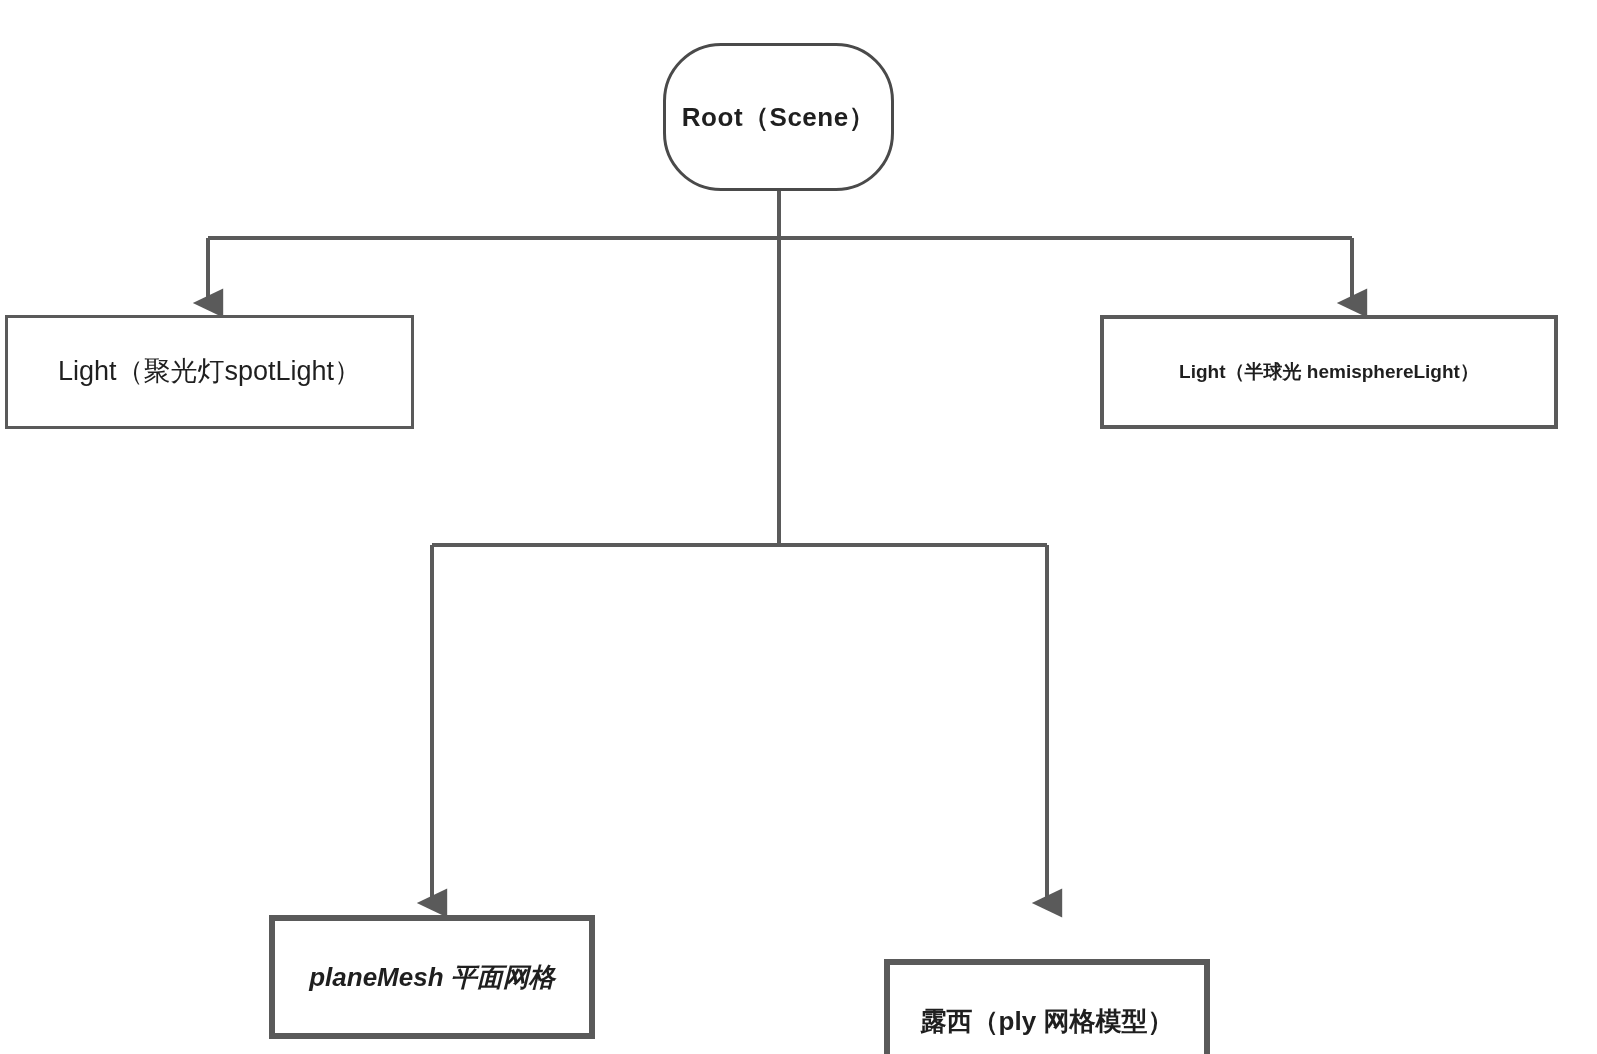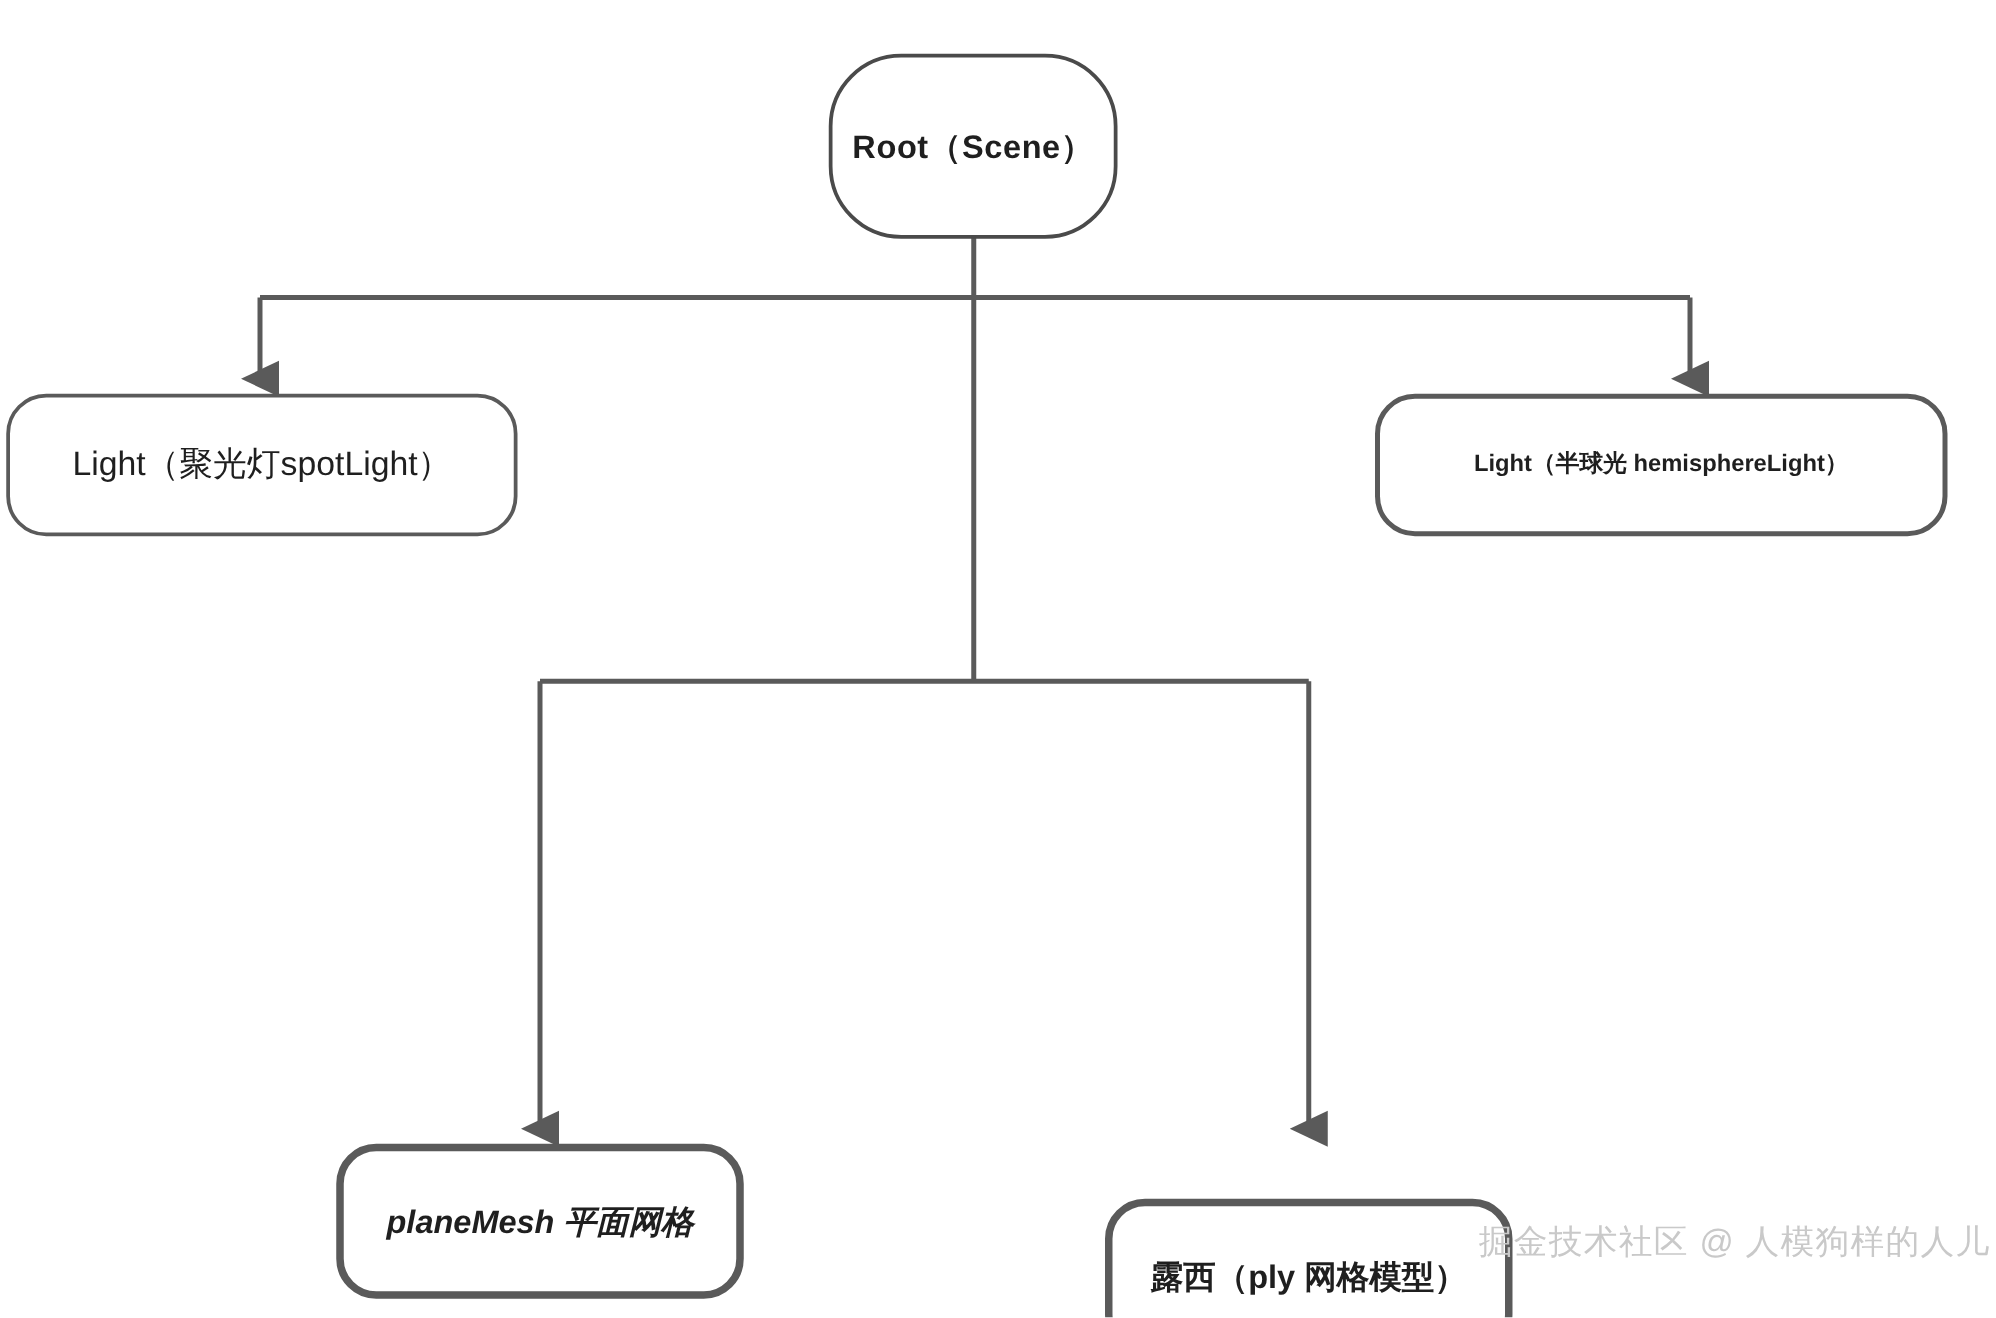--- a/index.html
+++ b/index.html
@@ -28,21 +28,20 @@
     position: absolute;
     box-sizing: border-box;
     background: #ffffff;
     display: flex;
     align-items: center;
     justify-content: center;
     text-align: center;
     color: #1f1f1f;
     line-height: 1.25;
     z-index: 3;
-    border-radius: 32px;
   }
 
   
   #node-root {
     left: 663px;
     top: 43px;
     width: 231px;
     height: 148px;
     border: 3px solid #4a4a4a;
     border-radius: 58px;
@@ -158,15 +157,14 @@
   </div>
 
   <div class="node" id="node-planemesh">
     <span>planeMesh 平面网格</span>
   </div>
 
   <div class="node" id="node-lucy">
     <span>露西（ply 网格模型）</span>
   </div>
 
-  <div id="watermark">掘金技术社区 @ 人模狗样的人儿</div>
 
 </div>
 
 </body></html>

